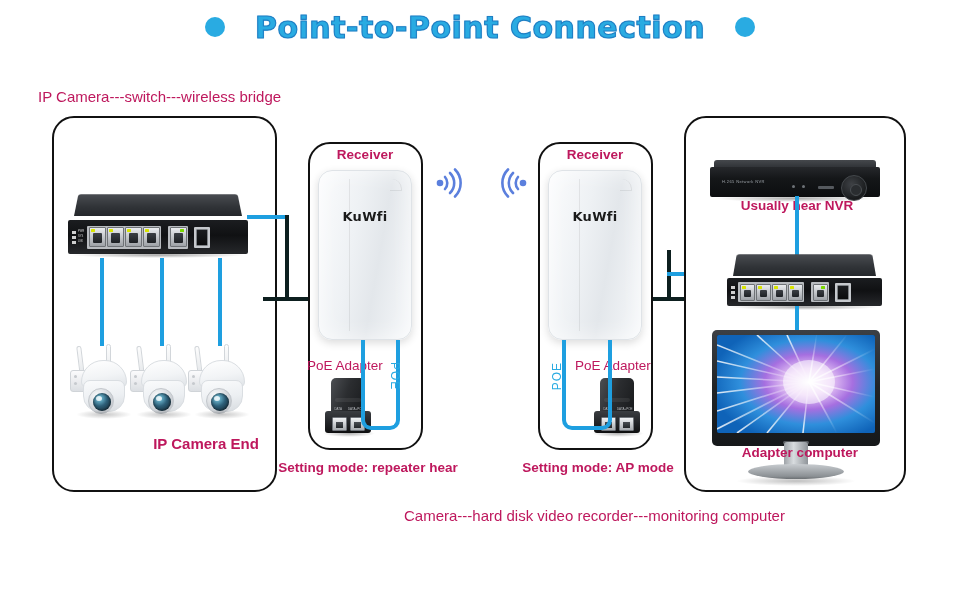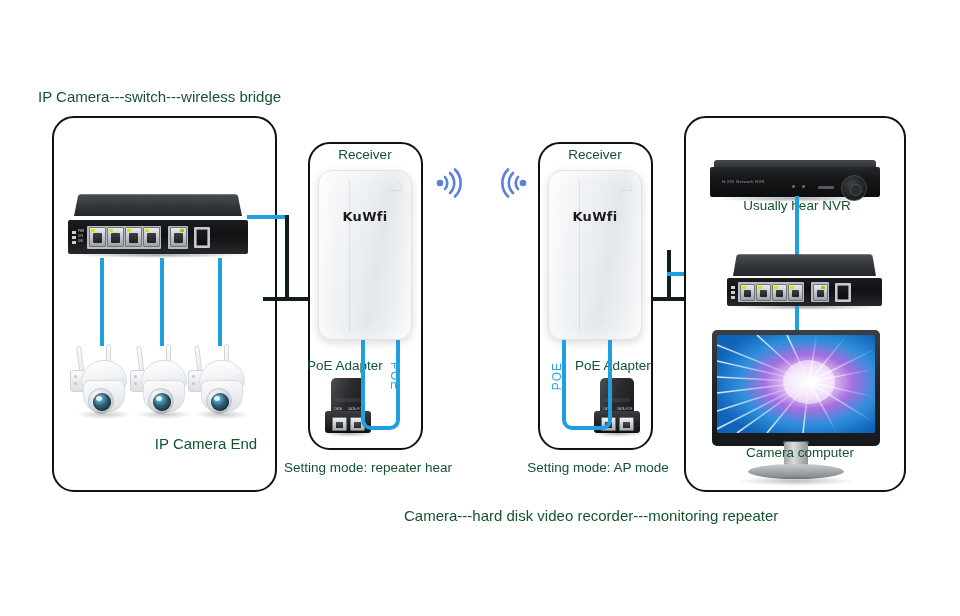--- a/index.html
+++ b/index.html
@@ -19,23 +19,23 @@
   .title-text {
     font-family: "DejaVu Sans", sans-serif;
     font-size: 30px; font-weight: bold; letter-spacing: .5px;
     color: #29abe2;
     -webkit-text-stroke: 1.1px #1f7fc4;
     text-shadow: 0 0 1px #1f7fc4, 1px 1px 0 rgba(255,255,255,.4);
     white-space: nowrap;
   }
 
   
-  .lbl { position: absolute; font-size: 15px; color: #14532d; white-space: nowrap; }
+  .lbl { position: absolute; font-size: 15px; color: #be185d; white-space: nowrap; }
   .lbl.sm { font-size: 13.5px; }
-  .lbl.c { transform: translateX(-50%); }
+  .lbl.c { transform: translateX(-50%); font-weight: bold; }
 
   
   .panel { position: absolute; border: 2.5px solid #111; border-radius: 22px; background: #fff; }
 
   
   .wire { position: absolute; background: #1e9fe0; }
   .wire-v { width: 4px; }
   .wire-h { height: 4px; }
   .wire-dark { position: absolute; background: #0d1f1f; height: 4px; }
   .wire-dark-v { position: absolute; background: #0d1f1f; width: 4px; }
@@ -177,20 +177,25 @@
                 width: 120px; height: 10px;
                 background: radial-gradient(ellipse at center, rgba(0,0,0,.25), rgba(0,0,0,0) 70%); }
   .mon-logo { position: absolute; left: 50%; transform: translateX(-50%); bottom: 2px;
               width: 26px; height: 3px; background: #585c60; border-radius: 2px; }
 </style>
 </head>
 <body>
 
 <div id="stage">
 
+  <div class="title-bar">
+    <span class="title-dot"></span>
+    <span class="title-text">Point-to-Point Connection</span>
+    <span class="title-dot"></span>
+  </div>
 
   <div class="lbl" style="left:38px; top:88px;">IP Camera---switch---wireless bridge</div>
 
   <div class="panel" style="left:52px; top:116px; width:225px; height:376px;"></div>
 
   <div class="wire wire-h" style="left:247px; top:215px; width:40px;"></div>
 
   <div class="wire-dark" style="left:263px; top:297px; width:46px;"></div>
   <div class="wire-dark-v" style="left:285px; top:215px; height:84px;"></div>
 
@@ -458,17 +463,17 @@
           <ellipse cx="92" cy="47" rx="26" ry="22" fill="#ffffff" opacity=".55"></ellipse>
         </svg>
       </div>
       <div class="mon-logo"></div>
     </div>
     <div class="mon-stand-neck"></div>
     <div class="mon-stand-base"></div>
     <div class="mon-shadow"></div>
   </div>
 
-  <div class="lbl sm c" style="left:800px; top:445px;">Camera computer</div>
-
-  <div class="lbl" style="left:404px; top:507px;">Camera---hard disk video recorder---monitoring repeater</div>
+  <div class="lbl sm c" style="left:800px; top:445px;">Adapter computer</div>
+
+  <div class="lbl" style="left:404px; top:507px;">Camera---hard disk video recorder---monitoring computer</div>
 
 </div>
 
 </body></html>

